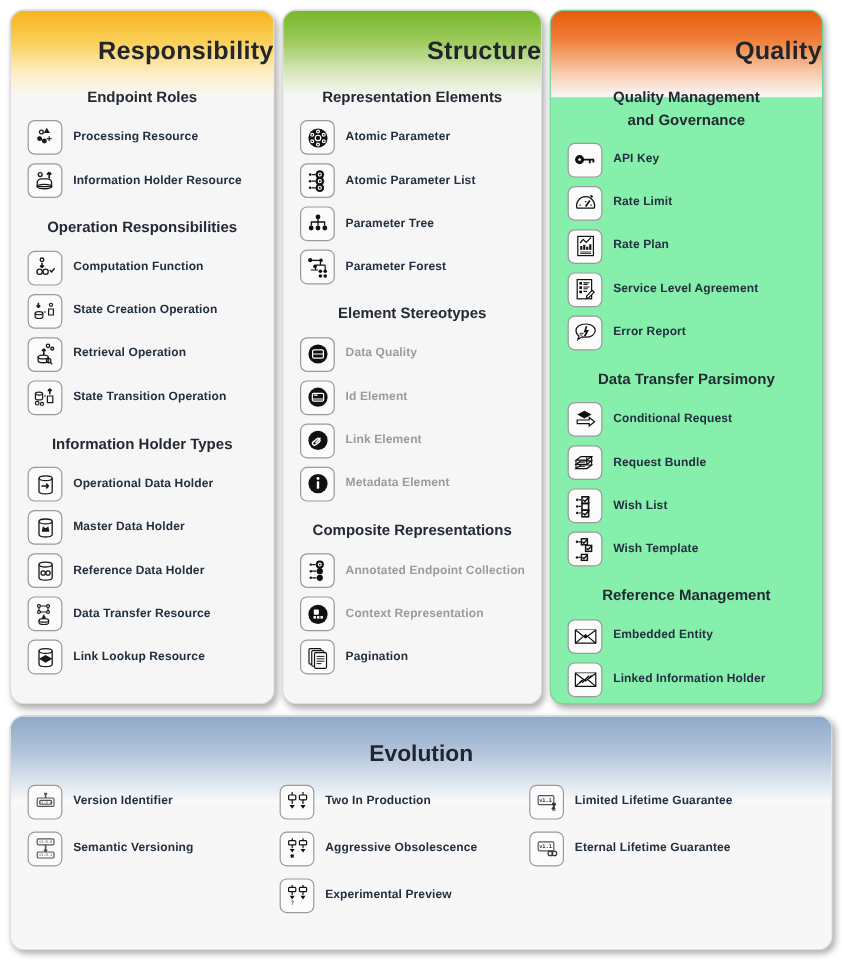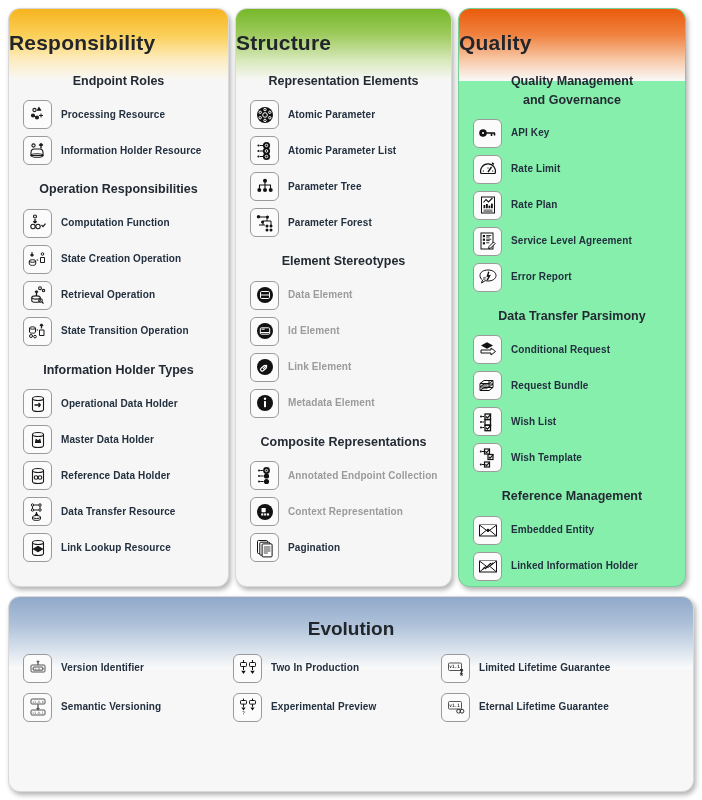--- a/index.html
+++ b/index.html
@@ -27,21 +27,21 @@
     background: #f7f7f7;
     overflow: hidden;
     border: 1px solid rgba(0,0,0,0.12);
     box-shadow: 2px 3px 5px rgba(0,0,0,0.30);
   }
   .card.resp   { width: 221px; background:#f6f6f6; }
   .card.struct { width: 217px; background:#f6f6f6; }
   .card.qual   { width: 228px; background:#86efac; }
 
   .card-title {
-    text-align: left;
+    text-align: right;
     font-size: 21px;
     font-weight: bold;
     color: #22262b;
     padding-top: 22px;
     padding-bottom: 4px;
     letter-spacing: 0.2px;
   }
   .hdr {
     position: absolute;
     left: 0; right: 0; top: 0;
@@ -372,21 +372,21 @@
 
         <div class="group-title">Element Stereotypes</div>
         <div class="row muted">
           <span class="ico">
             <svg width="20" height="20" viewBox="0 0 20 20">
                 <circle cx="10" cy="10" r="8" fill="#111"></circle>
                 <rect x="5.5" y="6.5" width="9" height="7" rx="1.2" fill="none" stroke="#fff" stroke-width="1"></rect>
                 <path d="M5.5 10h9" stroke="#fff" stroke-width="1"></path>
               </svg>
           </span>
-          <span class="label">Data Element</span>
+          <span class="label">Data Quality</span>
         </div>
         <div class="row muted">
           <span class="ico">
             <svg width="20" height="20" viewBox="0 0 20 20">
                 <circle cx="10" cy="10" r="8" fill="#111"></circle>
                 <rect x="5.3" y="6.8" width="9.4" height="6.4" rx="1" fill="none" stroke="#fff" stroke-width="1"></rect>
                 <path d="M5.3 11.5h9.4" stroke="#fff" stroke-width="1"></path>
                 <path d="M6.5 8.2h3.2" stroke="#fff" stroke-width="1"></path>
               </svg>
           </span>
@@ -719,20 +719,37 @@
           <div class="row">
             <span class="ico">
               <svg width="20" height="20" viewBox="0 0 20 20">
                   <g fill="none" stroke="#111" stroke-width="1">
                     <path d="M5.5 1.5v2M14.5 1.5v2"></path>
                     <rect x="2.5" y="3.5" width="6" height="3.6" rx=".8"></rect>
                     <rect x="11.5" y="3.5" width="6" height="3.6" rx=".8"></rect>
                     <path d="M5.5 7.1v2.8M14.5 7.1v2.8"></path>
                   </g>
                   <path d="M5.5 13.5L3.4 10.4h4.2zM14.5 13.5l-2.1-3.1h4.2z" fill="#111"></path>
+                  <g stroke="#111" stroke-width="1.3">
+                    <path d="M4.3 15.2l2.4 2.4M6.7 15.2l-2.4 2.4"></path>
+                  </g>
+                </svg>
+            </span>
+            <span class="label">Aggressive Obsolescence</span>
+          </div>
+          <div class="row">
+            <span class="ico">
+              <svg width="20" height="20" viewBox="0 0 20 20">
+                  <g fill="none" stroke="#111" stroke-width="1">
+                    <path d="M5.5 1.5v2M14.5 1.5v2"></path>
+                    <rect x="2.5" y="3.5" width="6" height="3.6" rx=".8"></rect>
+                    <rect x="11.5" y="3.5" width="6" height="3.6" rx=".8"></rect>
+                    <path d="M5.5 7.1v2.8M14.5 7.1v2.8"></path>
+                  </g>
+                  <path d="M5.5 13.5L3.4 10.4h4.2zM14.5 13.5l-2.1-3.1h4.2z" fill="#111"></path>
                   <text x="5.5" y="18.4" font-size="5" fill="#111" text-anchor="middle" font-family="monospace">?</text>
                 </svg>
             </span>
             <span class="label">Experimental Preview</span>
           </div>
         </div>
 
         <div class="evo-col c3">
           <div class="row">
             <span class="ico">

